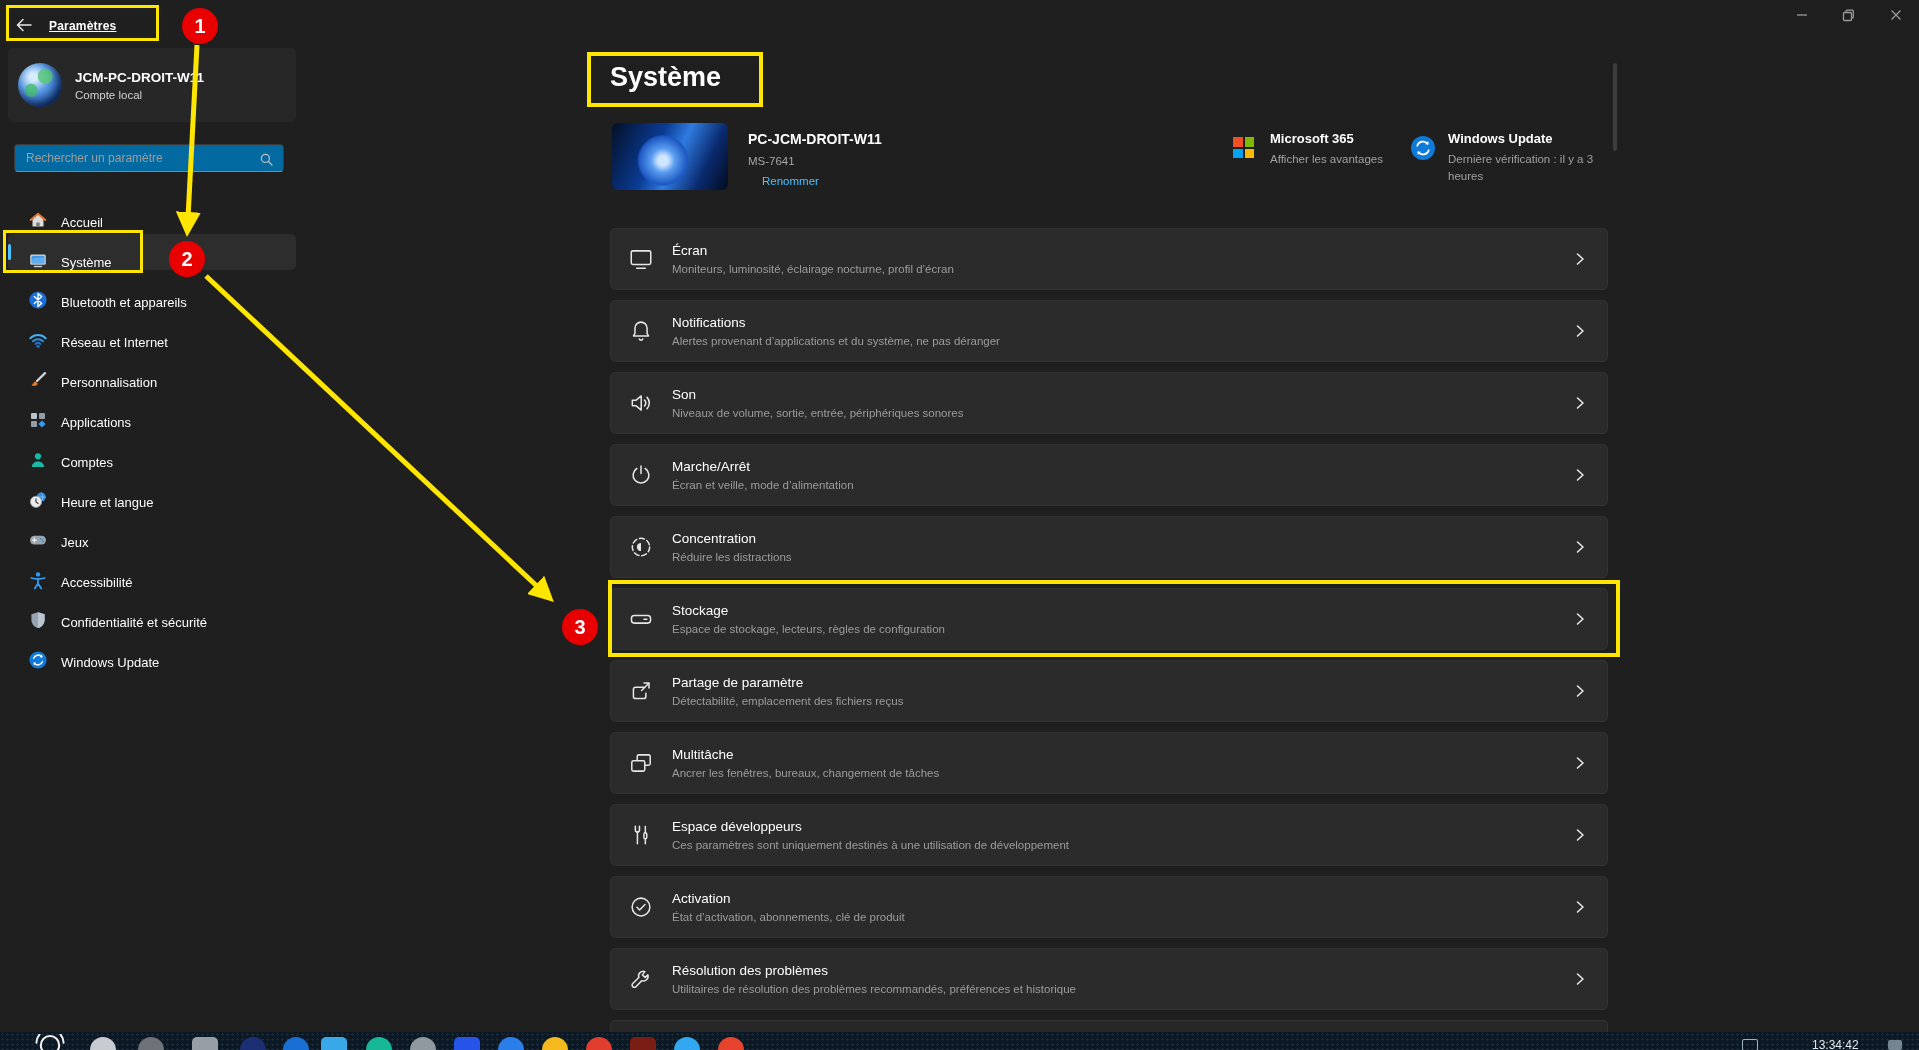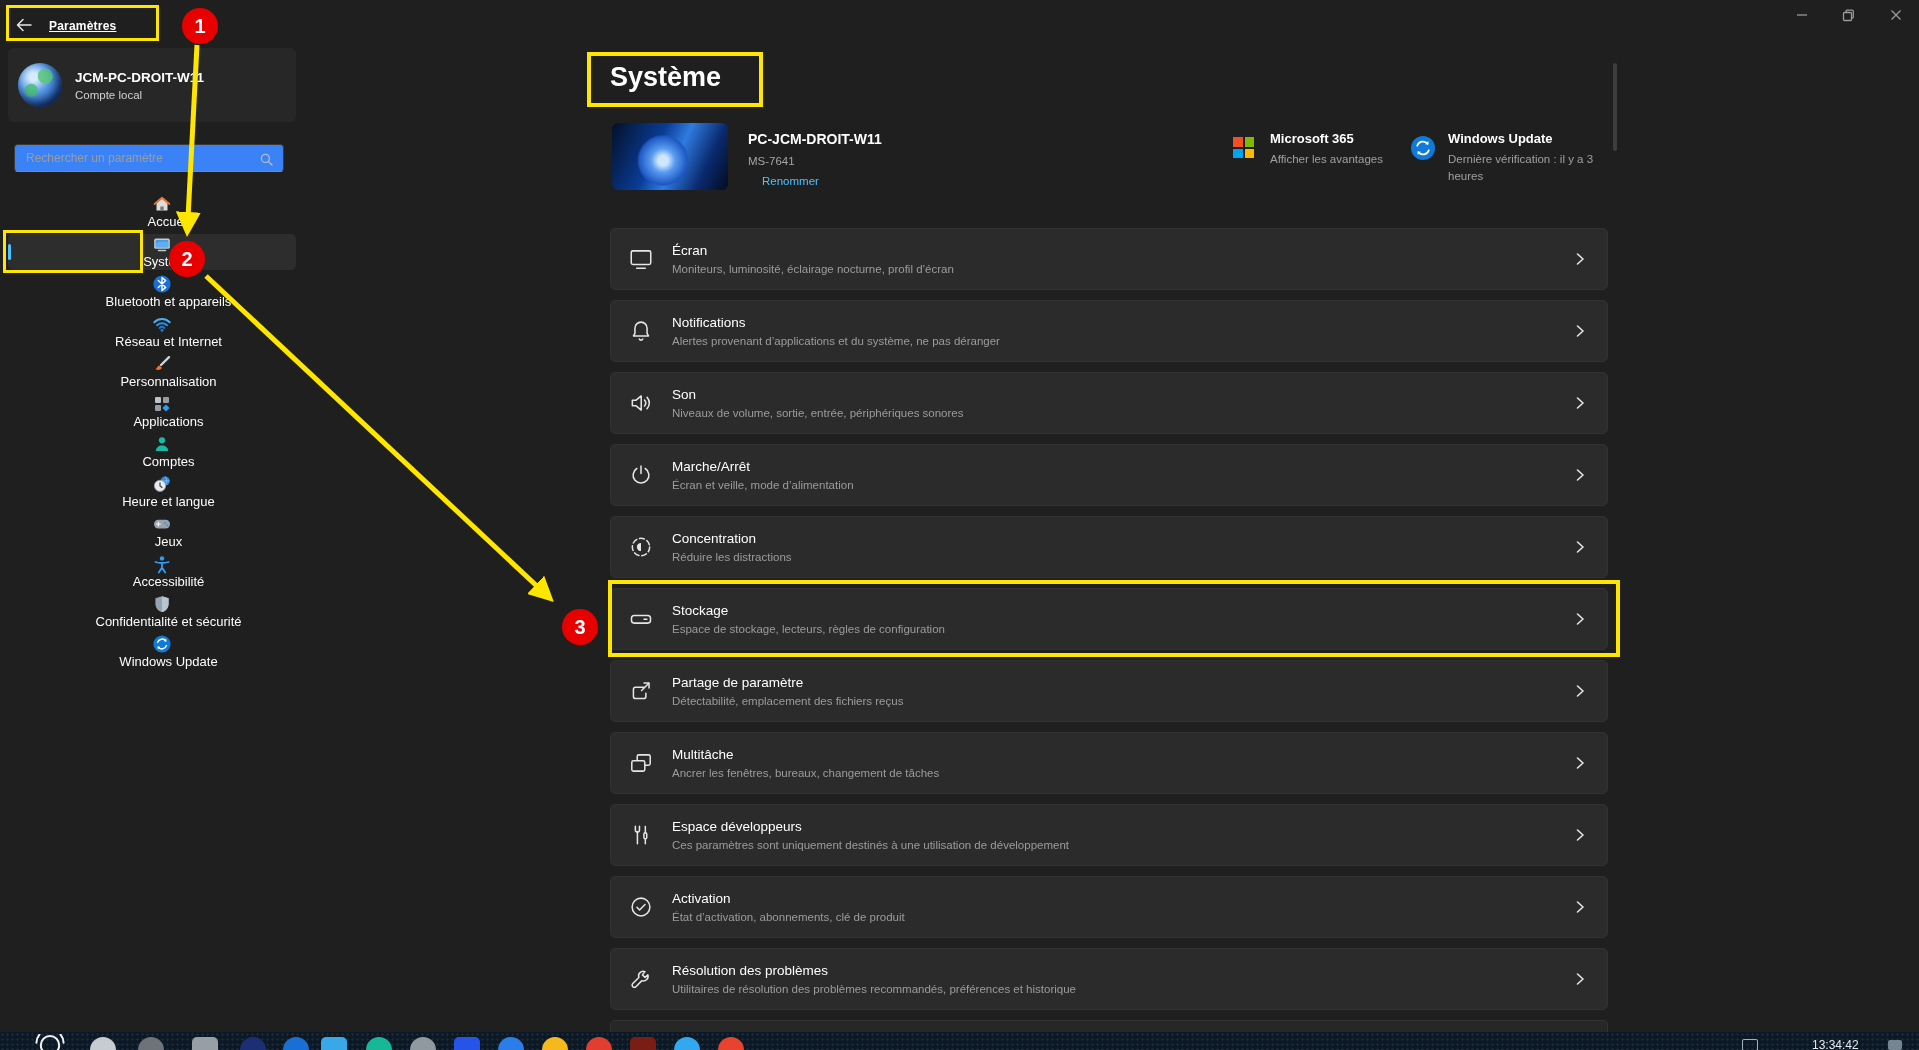--- a/index.html
+++ b/index.html
@@ -21,29 +21,29 @@
   .avatar{ width:44px; height:44px; border-radius:50%;
     background:
       radial-gradient(circle at 62% 30%, rgba(90,200,120,.85) 0 7px, transparent 8px),
       radial-gradient(circle at 30% 62%, rgba(70,190,110,.8) 0 6px, transparent 7px),
       radial-gradient(circle at 35% 32%, #d6ecff 0 4px, #5a9ae6 38%, #1c4f9c 72%, #0b2a5e 100%);
     box-shadow:inset -3px -4px 8px rgba(0,0,20,.55); }
   .acc-txt{ margin-left:13px; }
   .acc-name{ font-size:13.5px; font-weight:700; }
   .acc-type{ font-size:11.5px; color:#d2d2d2; margin-top:4px; }
   .search-box{ position:absolute; left:14px; top:144px; width:270px; height:28px;
-    background:#3b82f6; border:1px solid #3a3a3a; border-bottom:1px solid #868686;
+    background:#0369a1; border:1px solid #3a3a3a; border-bottom:1px solid #868686;
     border-radius:4px; display:flex; align-items:center; }
   .search-box input{ flex:1; background:transparent; border:none; outline:none;
     color:#e8e8e8; font-size:12px; padding:0 8px 0 11px; font-family:inherit; }
   .search-box input::placeholder{ color:#9d9d9d; }
   .mag{ width:13px; height:13px; margin-right:10px; flex:none; }
   .nav{ position:absolute; left:8px; top:194px; width:288px; }
   .nav-item{ position:relative; height:36px; margin-bottom:4px; border-radius:5px;
-    display:flex; align-items:center; padding-left:20px;flex-direction:column; }
+    display:flex; align-items:flex-end; padding-left:20px; }
   .nav-item.selected{ background:#2d2d2d; }
   .pill{ position:absolute; left:0; top:10px; width:3px; height:16px; border-radius:2px; background:#4cc2ff; }
   .nicon{ width:20px; height:20px; flex:none; display:flex; align-items:center; justify-content:center; }
   .nlabel{ margin-left:13px; font-size:13px; color:#fdfdfd; white-space:nowrap; }
   
   .page-title{ position:absolute; left:610px; top:62px; font-size:27px; font-weight:700; }
   .device-img{ position:absolute; left:612px; top:123px; width:116px; height:67px; border-radius:6px;
     background:
       radial-gradient(circle at 44% 56%, #cfe6ff 0 5px, #5a9cf0 12px, #1d58c2 24px, rgba(20,60,140,0) 26px),
       linear-gradient(115deg, #041027 0%, #0a3c96 38%, #2f7be0 55%, #0a2a6e 78%, #030b1e 100%); }

